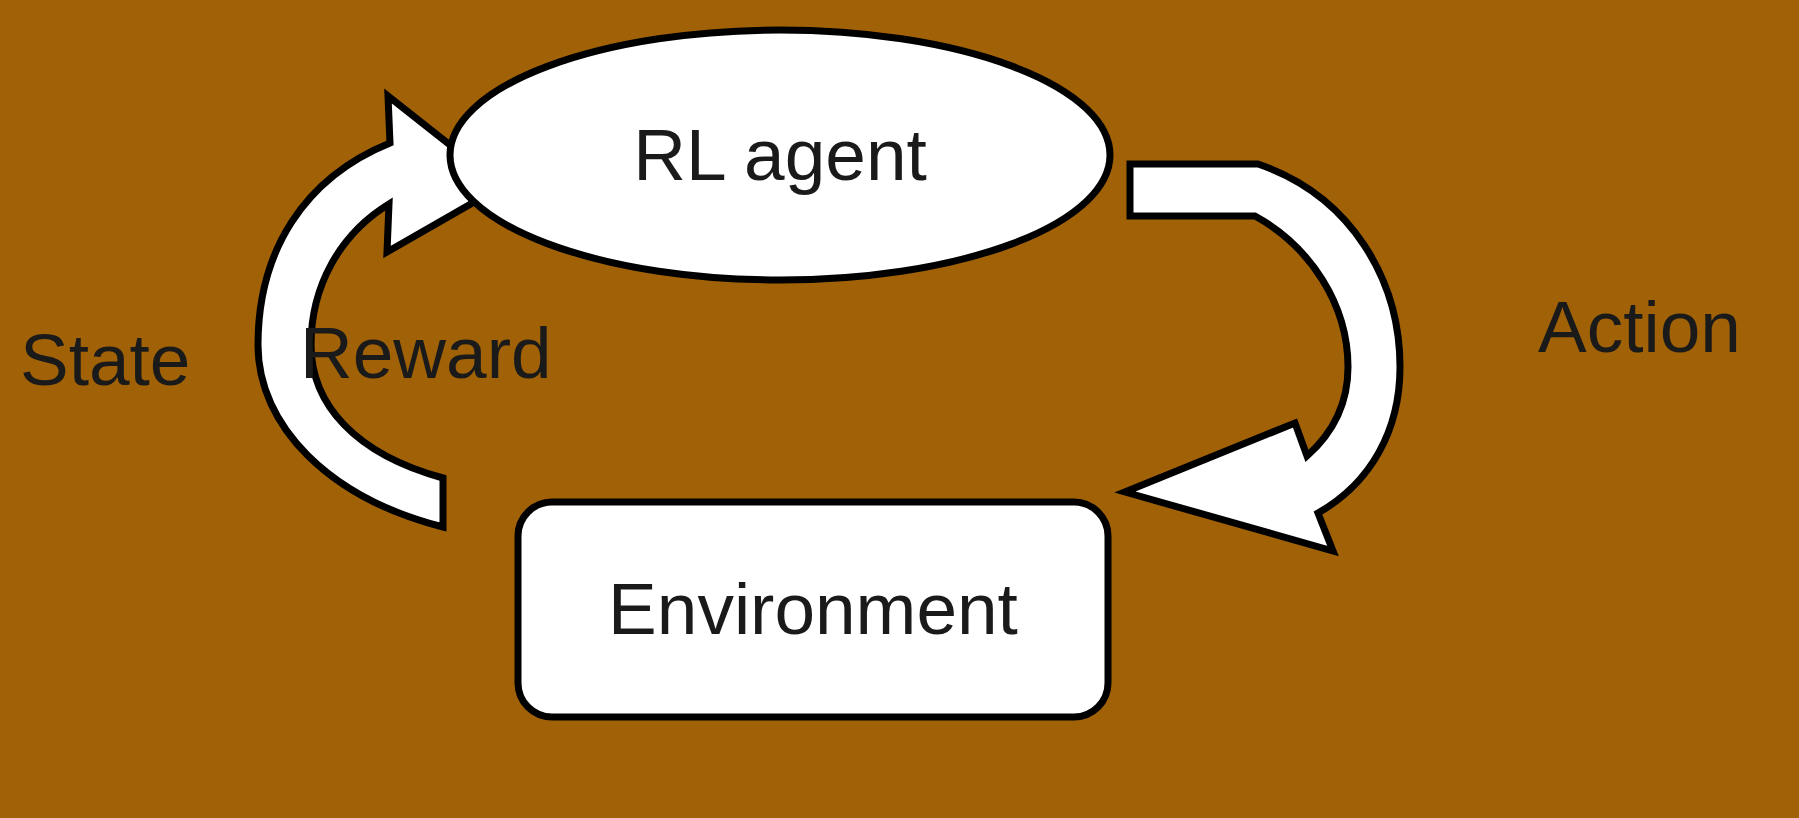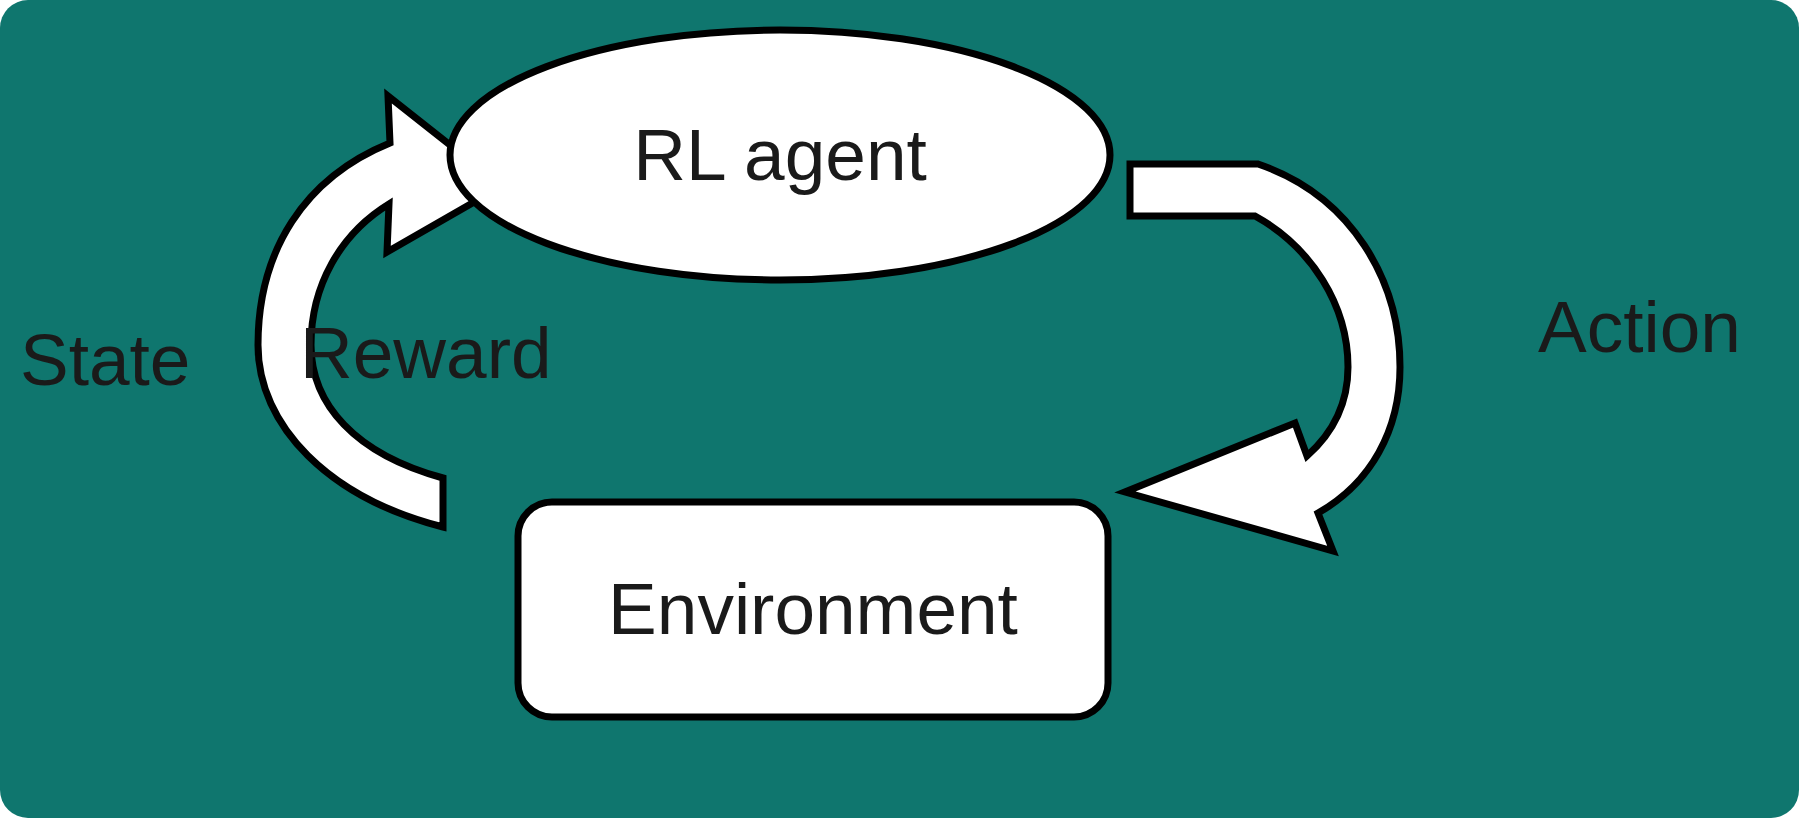--- a/index.html
+++ b/index.html
@@ -10,22 +10,21 @@
   body {
     width: 1799px;
     height: 818px;
     font-family: "Liberation Sans", sans-serif;
     overflow: hidden;
   }
   #diagram-root {
     position: relative;
     width: 1799px;
     height: 818px;
-    background: #0f766e;
-    border-radius: 28px;
+    background: #a16207;
   }
   svg#rl-loop-svg {
     display: block;
     width: 1799px;
     height: 818px;
   }
   .node-shape {
     fill: #ffffff;
     stroke: #000000;
     stroke-width: 7;

